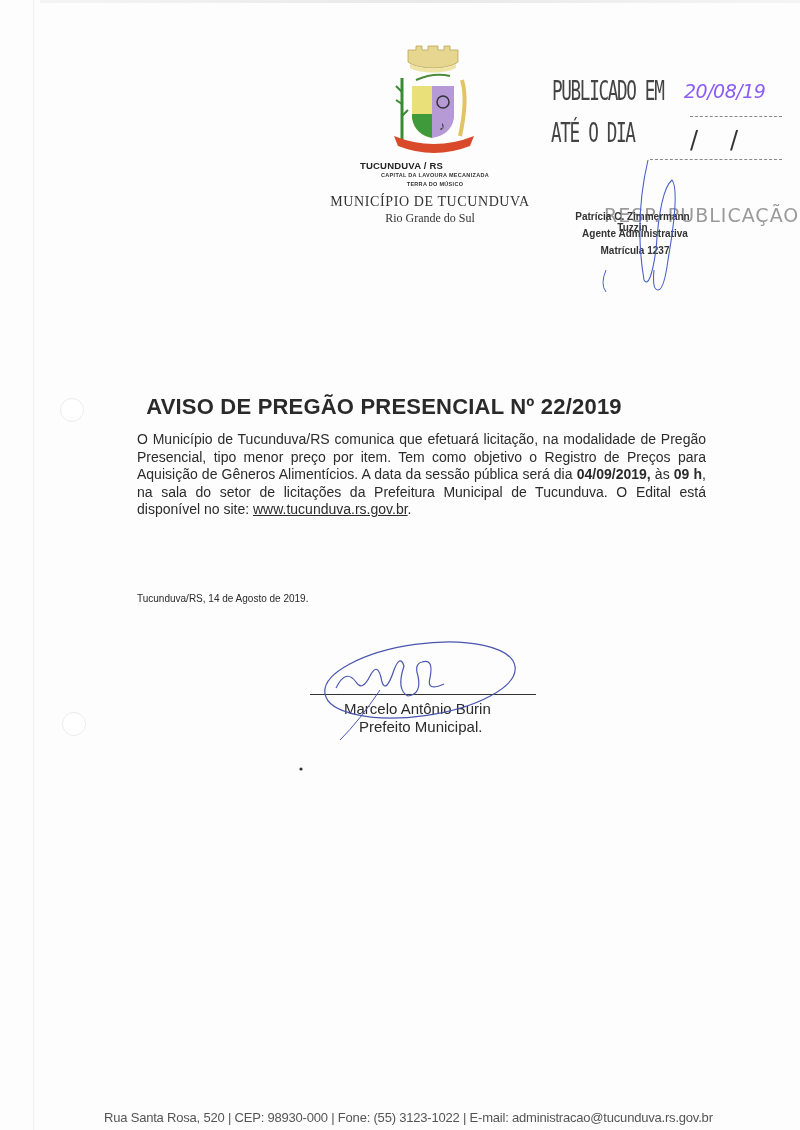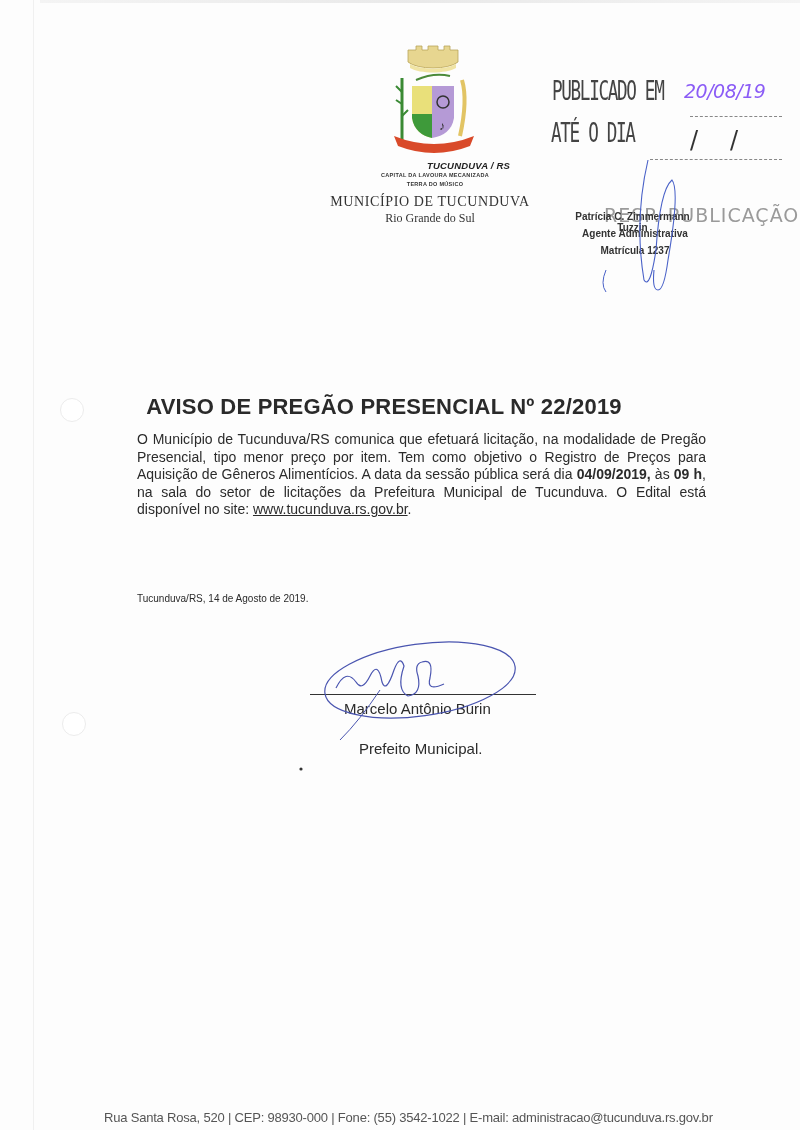--- a/index.html
+++ b/index.html
@@ -2,21 +2,21 @@
 <html><head>
 <meta charset="utf-8">
 <style>
   html, body { margin:0; padding:0; }
   body { width:800px; height:1130px; background:#ffffff; position:relative; overflow:hidden; font-family:"Liberation Sans", sans-serif; color:#1a1a1a; }
   .page { position:absolute; left:0; top:0; width:800px; height:1130px; background:#fdfdfd; }
   .topline { position:absolute; left:40px; top:0; width:760px; height:3px; background:linear-gradient(90deg,#f4f4f4,#e9e9e9,#f4f4f4); }
   .leftline { position:absolute; left:33px; top:0; width:1px; height:1130px; background:#f0f0f0; }
 
   .crest { position:absolute; left:388px; top:44px; width:90px; height:112px; }
-  .mun-name { position:absolute; left:360px; top:160px; width:150px; text-align:right; font-weight:bold; font-size:9.5px; letter-spacing:0.2px; color:#222;font-style:italic; }
+  .mun-name { position:absolute; left:360px; top:160px; width:150px; text-align:left; font-weight:bold; font-size:9.5px; letter-spacing:0.2px; color:#222; }
   .mun-sub1 { position:absolute; left:340px; top:172px; width:190px; text-align:center; font-weight:bold; font-size:5.5px; letter-spacing:0.3px; color:#333; }
   .mun-sub2 { position:absolute; left:340px; top:181px; width:190px; text-align:center; font-weight:bold; font-size:5.5px; letter-spacing:0.3px; color:#333; }
   .mun-title { position:absolute; left:300px; top:194px; width:260px; text-align:center; font-family:"Liberation Serif", serif; font-size:14px; letter-spacing:0.6px; color:#333; }
   .mun-state { position:absolute; left:330px; top:211px; width:200px; text-align:center; font-family:"Liberation Serif", serif; font-size:12px; color:#333; }
 
   .stamp1 { position:absolute; left:552px; top:76px; font-family:"DejaVu Sans Mono", monospace; font-size:26px; letter-spacing:-2px; color:#444; transform:scaleX(0.68); transform-origin:left top; white-space:nowrap; }
   .stamp2 { position:absolute; left:551px; top:118px; font-family:"DejaVu Sans Mono", monospace; font-size:26px; letter-spacing:-2px; color:#444; transform:scaleX(0.68); transform-origin:left top; white-space:nowrap; }
   .stamp-line { position:absolute; height:1px; border-top:1px dashed #888; }
   .stamp-date { position:absolute; left:684px; top:80px; font-family:"DejaVu Sans", sans-serif; font-size:19px; color:#8b5cf6; font-style:italic; letter-spacing:-0.5px; }
   .stamp-slash { position:absolute; font-family:"DejaVu Sans", sans-serif; font-size:24px; color:#333; }
@@ -26,21 +26,21 @@
   .sig-mat { position:absolute; left:560px; top:245px; width:150px; text-align:center; font-size:10px; font-weight:bold; color:#333; }
 
   .title { position:absolute; left:0; top:394px; width:740px; text-align:center; padding-left:28px; box-sizing:border-box; font-size:22px; font-weight:bold; color:#2a2a2a; letter-spacing:0.2px; }
   .body { position:absolute; left:137px; top:431px; width:569px; font-size:14px; line-height:17.6px; text-align:justify; color:#2b2b2b; }
   .body b { font-weight:bold; }
   .body a { color:#2b2b2b; text-decoration:underline; }
   .dateline { position:absolute; left:137px; top:593px; font-size:10px; color:#2b2b2b; }
 
   .sign-line { position:absolute; left:310px; top:694px; width:226px; height:1px; background:#333; }
   .mayor { position:absolute; left:344px; top:700px; font-size:15px; color:#2b2b2b; }
-  .mayor-role { position:absolute; left:359px; top:718px; font-size:15px; color:#2b2b2b;margin-top:22px; }
+  .mayor-role { position:absolute; left:359px; top:718px; font-size:15px; color:#2b2b2b; }
 
   .footer { position:absolute; left:104px; top:1110px; font-size:13px; color:#555; white-space:nowrap; letter-spacing:-0.2px; }
   .hole { position:absolute; width:22px; height:22px; border-radius:50%; border:1px solid #ececec; background:#fff; }
   svg.overlay { position:absolute; left:0; top:0; }
 </style>
 </head>
 <body>
 
 <div class="page">
   <div class="topline"></div>
@@ -100,14 +100,14 @@
 
     <path d="M648 160 q-14 60 -4 120 q6 10 12 -30 q4 -60 16 -70 q8 10 -4 80 q-4 30 -10 30 q-6 0 -4 -20" stroke="#4a62c8" stroke-width="1.1" fill="none"></path>
     <path d="M606 270 q-6 14 0 22" stroke="#4a62c8" stroke-width="1" fill="none"></path>
 
     <ellipse cx="420" cy="680" rx="96" ry="36" transform="rotate(-8 420 680)" stroke="#4a55b0" stroke-width="1.2" fill="none"></ellipse>
     <path d="M336 688 q10 -20 20 -6 q6 10 14 -6 q8 -16 12 6 q4 12 12 -12 q6 -16 10 -4 q-8 24 4 30 q14 -2 10 -20 q-4 -12 4 -14 q12 -4 8 16 q-4 14 14 6" stroke="#4a55b0" stroke-width="1.2" fill="none"></path>
     <path d="M380 690 q-20 30 -40 50" stroke="#4a55b0" stroke-width="1" fill="none"></path>
     <circle cx="301" cy="769" r="1.6" fill="#333"></circle>
   </svg>
 
-  <div class="footer">Rua Santa Rosa, 520 | CEP: 98930-000 | Fone: (55) 3542-1022  | E-mail: administracao@tucunduva.rs.gov.br</div>
+  <div class="footer">Rua Santa Rosa, 520 | CEP: 98930-000 | Fone: (55) 3123-1022  | E-mail: administracao@tucunduva.rs.gov.br</div>
 </div>
 
 </body></html>

